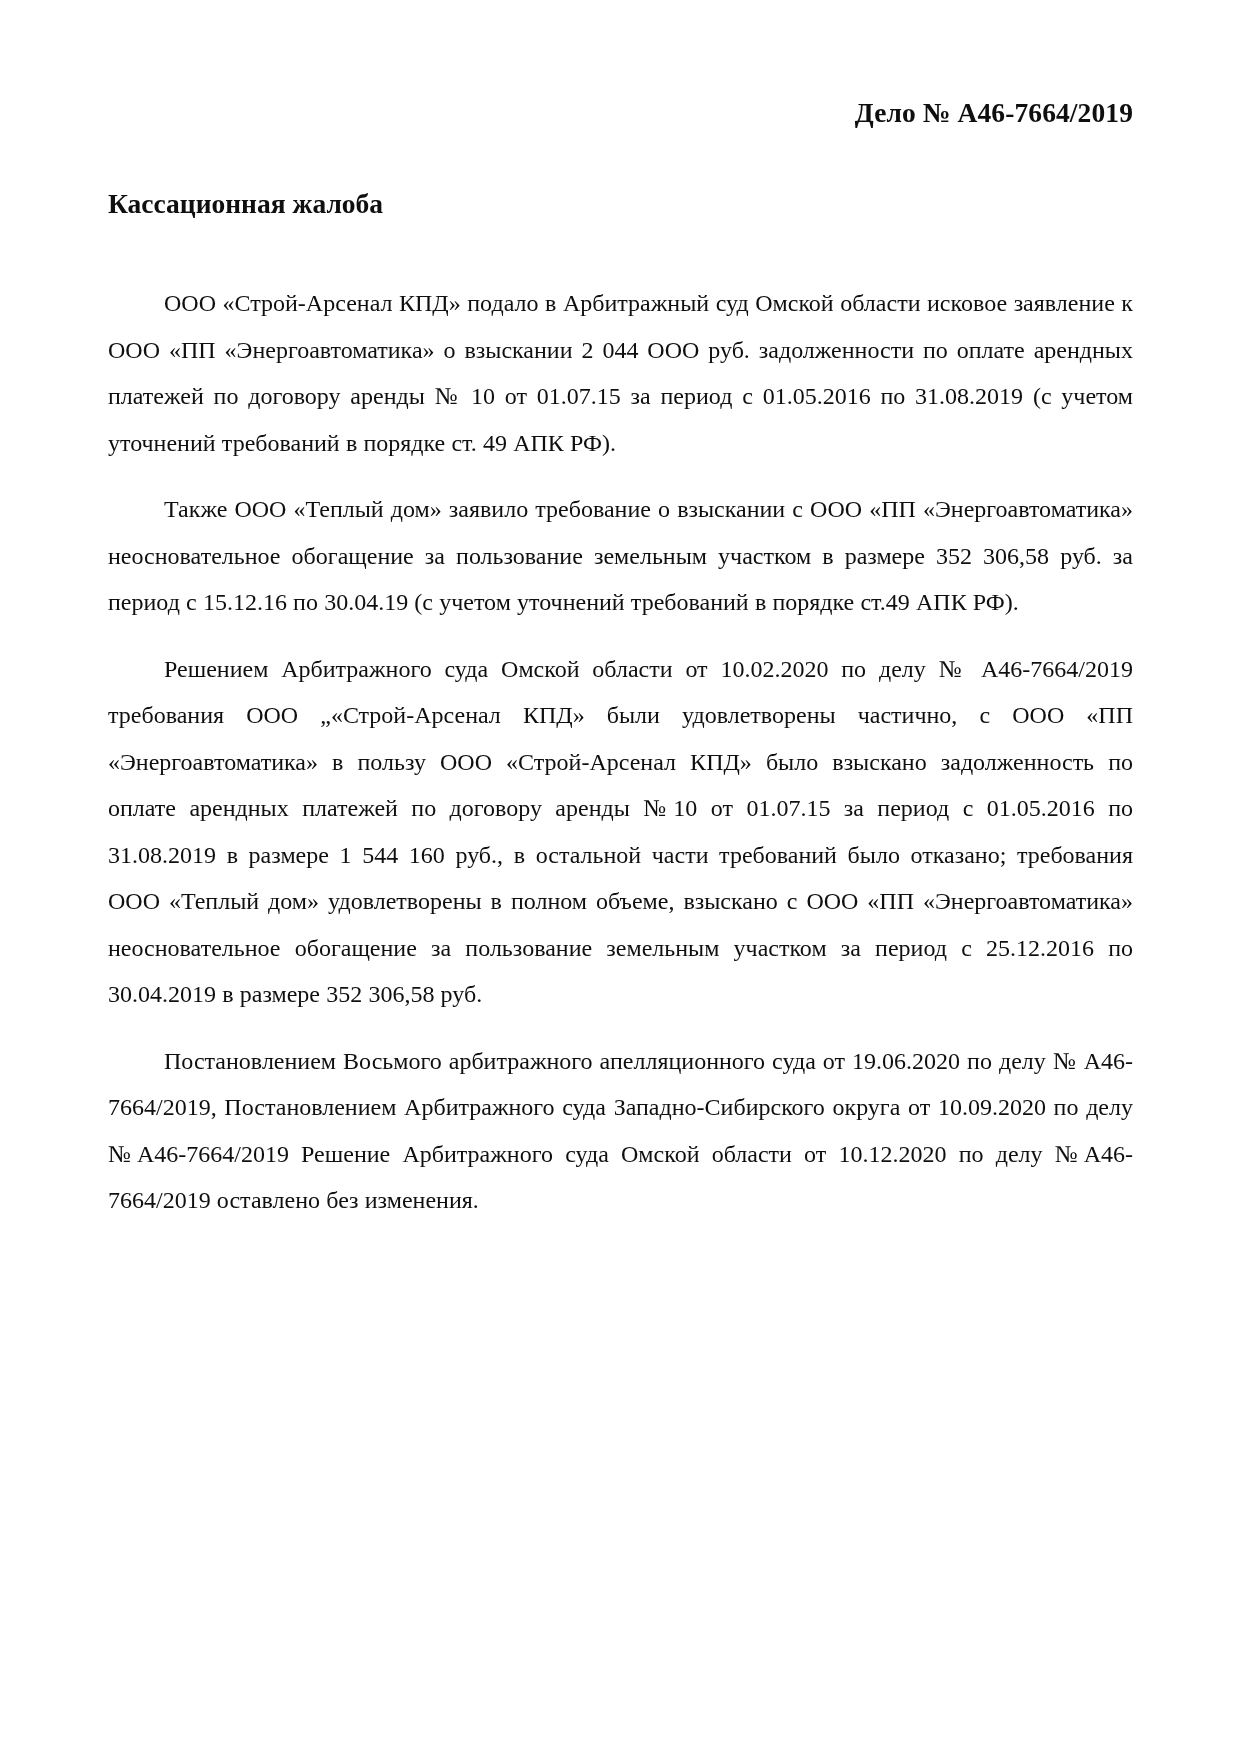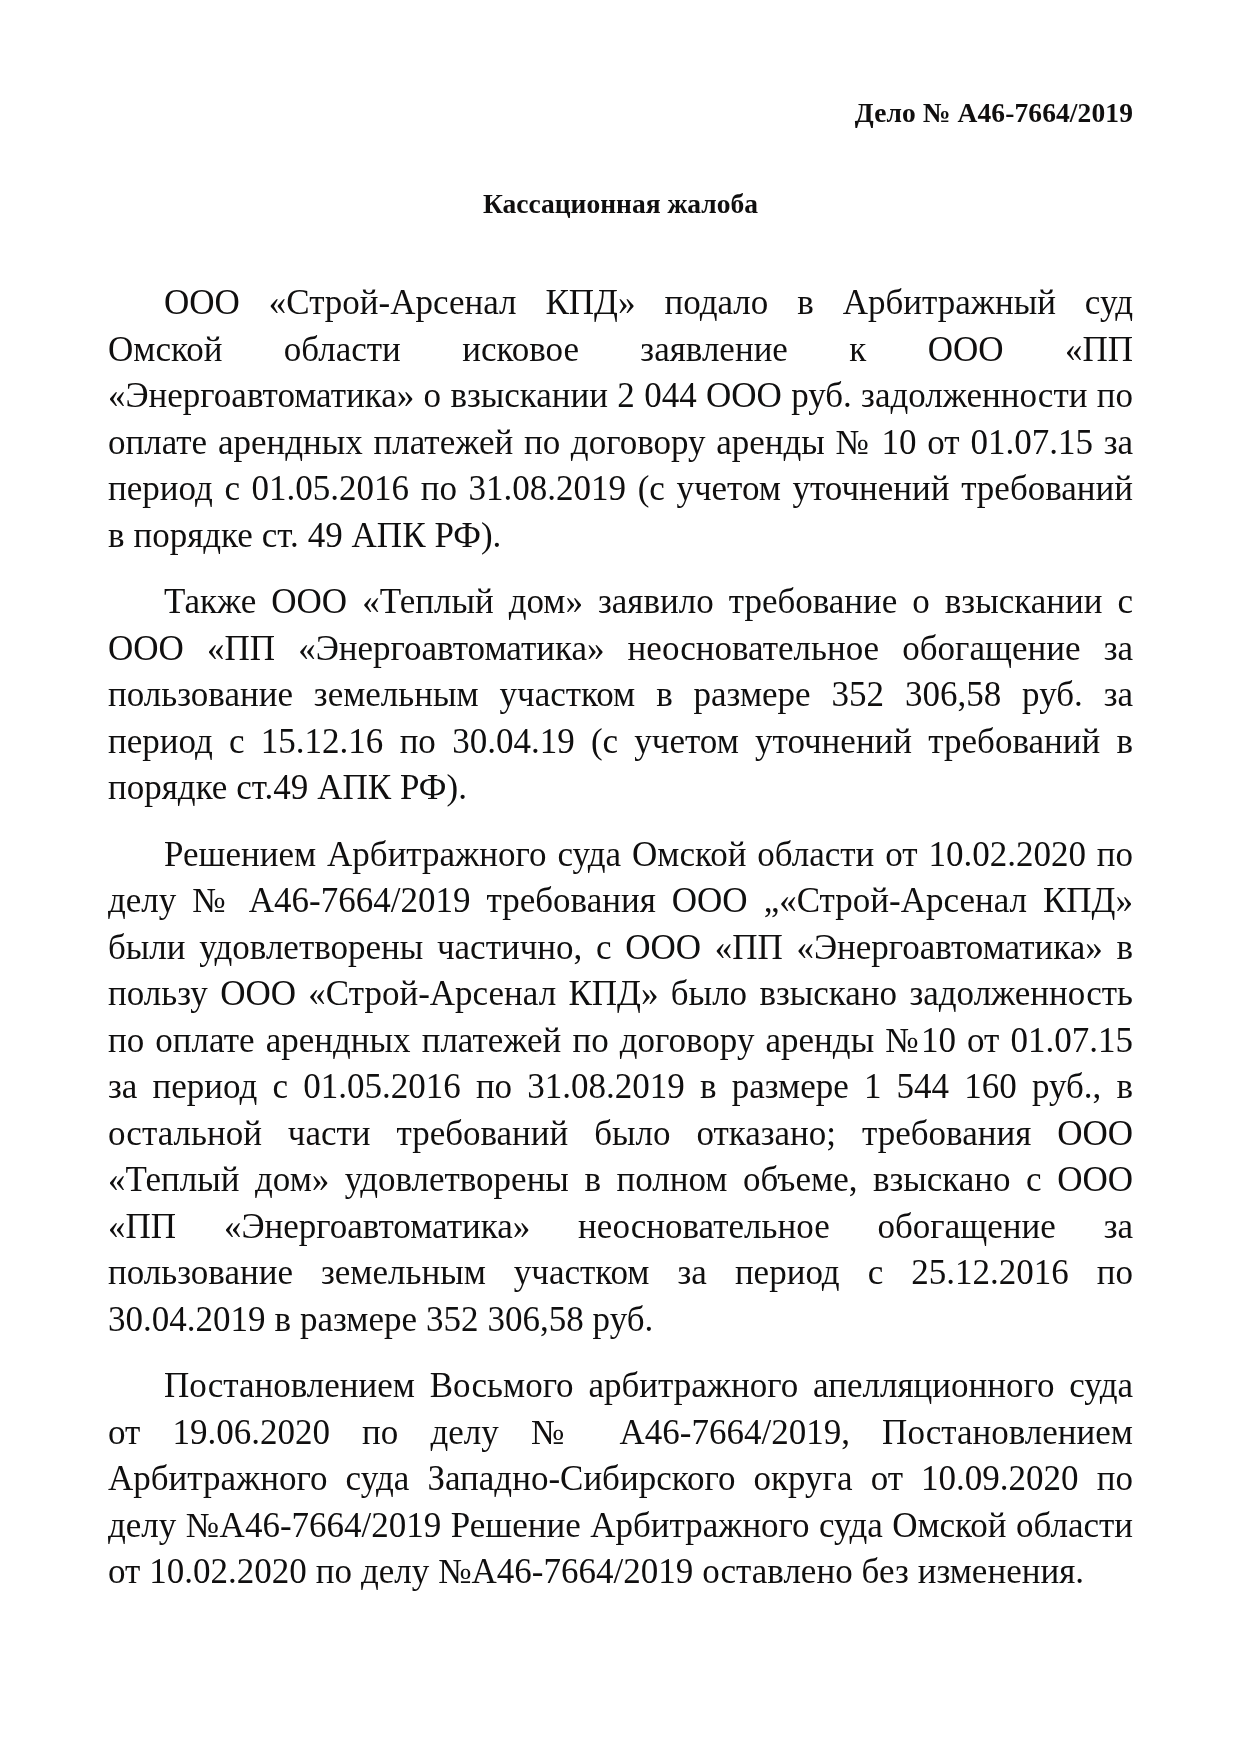--- a/index.html
+++ b/index.html
@@ -26,28 +26,27 @@
   .doc-header {
     text-align: right;
     font-weight: bold;
     font-size: 27.5px;
     line-height: 1.25;
     letter-spacing: 0.1px;
     margin: 0 0 56px 0;
     white-space: nowrap;
   }
   .doc-title {
-    text-align: center;
     font-weight: bold;
     font-size: 27.5px;
     line-height: 1.3;
     margin: 0 0 58px 0;
   }
   .para {
-    font-size: 35px;
+    font-size: 24px;
     line-height: 46.5px;
     text-align: justify;
     text-justify: inter-word;
     text-indent: 56px;
     margin: 0 0 20px 0;
     hyphens: none;
     word-spacing: 0.2px;
   }
   .para.bold {
     font-weight: bold;
@@ -65,16 +64,16 @@
   <div class="doc-header">Дело № А46-7664/2019</div>
 
   <div class="doc-title">Кассационная жалоба</div>
 
   <p class="para">ООО «Строй-Арсенал КПД» подало в Арбитражный суд Омской области исковое заявление к ООО «ПП «Энергоавтоматика» о взыскании 2 044 ООО руб. задолженности по оплате арендных платежей по договору аренды № 10 от 01.07.15 за период с 01.05.2016 по 31.08.2019 (с учетом уточнений требований в порядке ст. 49 АПК РФ).</p>
 
   <p class="para">Также ООО «Теплый дом» заявило требование о взыскании с ООО «ПП «Энергоавтоматика» неосновательное обогащение за пользование земельным участком в размере 352 306,58 руб. за период с 15.12.16 по 30.04.19 (с учетом уточнений требований в порядке ст.49 АПК РФ).</p>
 
   <p class="para">Решением Арбитражного суда Омской области от 10.02.2020 по делу № А46-7664/2019 требования ООО „«Строй-Арсенал КПД» были удовлетворены частично, с ООО «ПП «Энергоавтоматика» в пользу ООО «Строй-Арсенал КПД» было взыскано задолженность по оплате арендных платежей по договору аренды №10 от 01.07.15 за период с 01.05.2016 по 31.08.2019 в размере 1 544 160 руб., в остальной части требований было отказано; требования ООО «Теплый дом» удовлетворены в полном объеме, взыскано с ООО «ПП «Энергоавтоматика» неосновательное обогащение за пользование земельным участком за период с 25.12.2016 по 30.04.2019 в размере 352 306,58 руб.</p>
 
-  <p class="para">Постановлением Восьмого арбитражного апелляционного суда от 19.06.2020 по делу № А46-7664/2019, Постановлением Арбитражного суда Западно-Сибирского округа от 10.09.2020 по делу №А46-7664/2019 Решение Арбитражного суда Омской области от 10.02.2020 по делу №А46-7664/2019 оставлено без изменения.</p>
+  <p class="para">Постановлением Восьмого арбитражного апелляционного суда от 19.06.2020 по делу № А46-7664/2019, Постановлением Арбитражного суда Западно-Сибирского округа от 10.09.2020 по делу №А46-7664/2019 Решение Арбитражного суда Омской области от 10.12.2020 по делу №А46-7664/2019 оставлено без изменения.</p>
 
 
 </div>
 
 </body></html>

